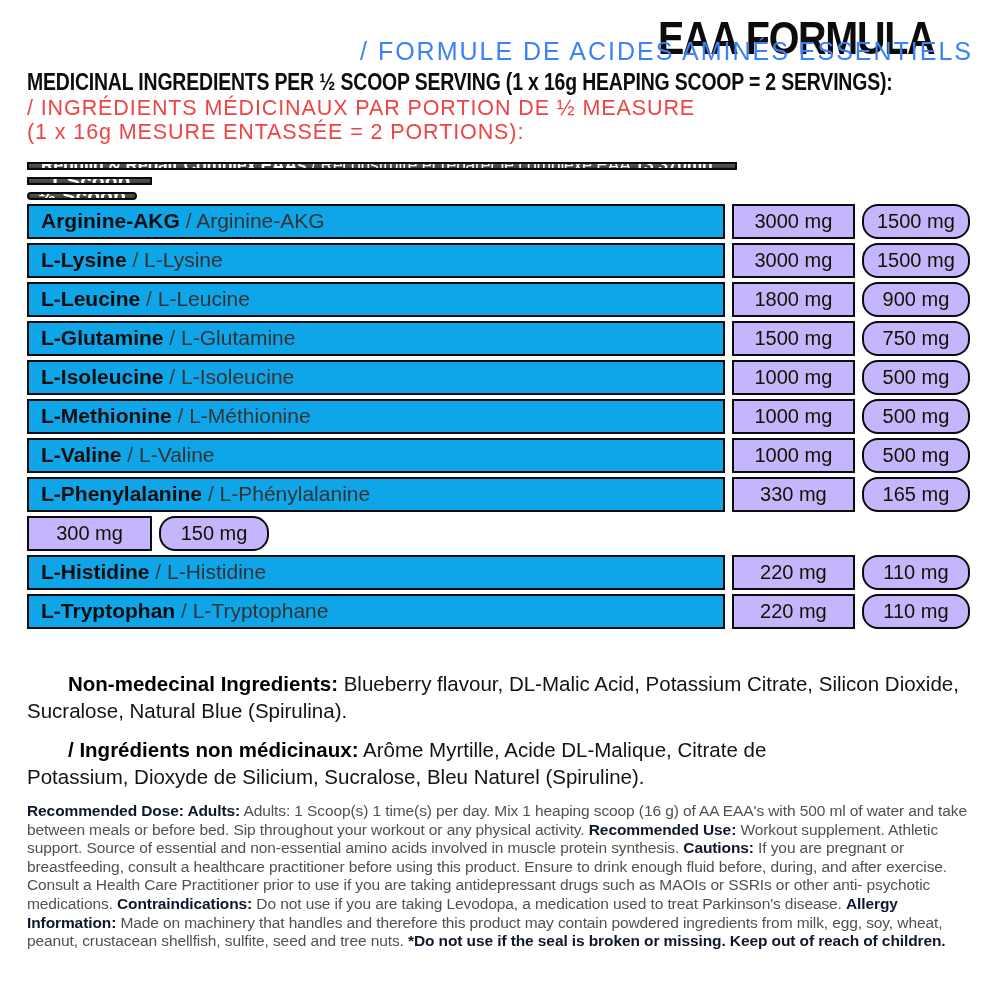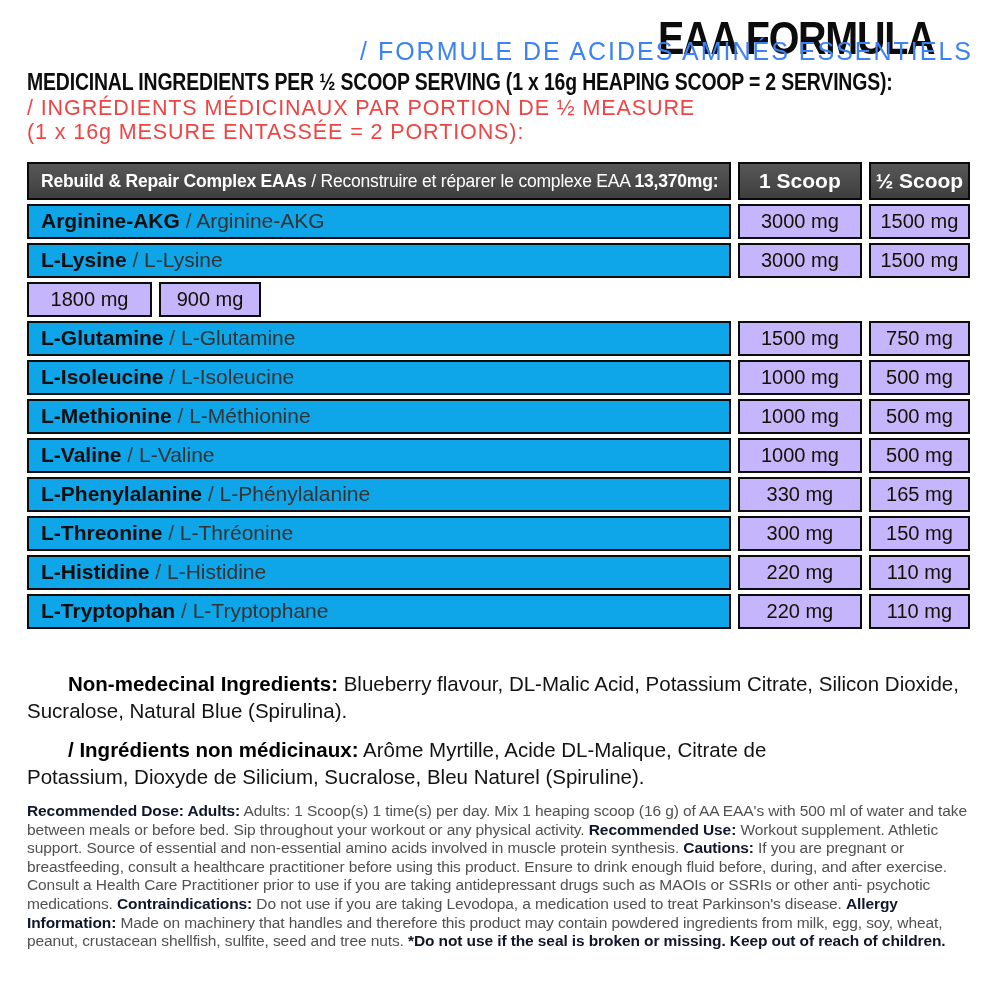--- a/index.html
+++ b/index.html
@@ -23,28 +23,28 @@
   .sub-en{
     top:69px;font-size:23px;font-weight:bold;color:#0d0d0d;white-space:nowrap;
     transform:scaleX(0.845);transform-origin:0 0;letter-spacing:-0.2px;
   }
   .sub-fr{font-size:21.5px;color:#ef4444;letter-spacing:0.9px;white-space:nowrap;}
   .sub-fr1{top:96px;}
   .sub-fr2{top:120px;}
   
   .tbl{top:162px;width:943px;display:flex;flex-direction:column;gap:3.5px;}
   .trow{display:flex;gap:7px;height:35.5px;flex:none;}
-  .trow.head{height:38px;}
+  .trow.head{height:38px;flex-direction:column;}
   .cell{
     border:2.5px solid #0c0c0c;box-sizing:border-box;display:flex;align-items:center;
     background:#0ea5e9;overflow:hidden;
   }
   .cell.cname{width:710px;padding-left:12px;font-size:21px;white-space:nowrap;}
   .cell.camt1{width:125px;justify-content:center;}
-  .cell.camt2{width:102px;justify-content:center;}
+  .cell.camt2{width:110px;justify-content:center;border-radius:16px;}
   .cell.yellow{background:#c4b5fd;font-size:20px;color:#151000;}
   .trow.head .cell{
     background:linear-gradient(180deg,#585858 0%,#3e3e3e 100%);
     color:#ffffff;border-color:#0a0a0a;
   }
   .trow.head .cname{font-size:17.5px;letter-spacing:-0.2px;}
   .trow.head .camt1,.trow.head .camt2{font-weight:bold;font-size:21px;}
   .ing-en{font-weight:bold;color:#0e0e0e;}
   .ing-sep{color:#3a3a3a;white-space:pre;}
   .ing-fr{color:#333333;}
@@ -97,20 +97,25 @@
       <div class="cell cname">
         <span>
           <span class="ing-en">L-Lysine</span><span class="ing-sep"> / </span><span class="ing-fr">L-Lysine</span>
         </span>
       </div>
       <div class="cell camt1 yellow">3000 mg</div>
       <div class="cell camt2 yellow">1500 mg</div>
     </div>
 
     <div class="trow">
+      <div class="cell cname">
+        <span>
+          <span class="ing-en">L-Leucine</span><span class="ing-sep"> / </span><span class="ing-fr">L-Leucine</span>
+        </span>
+      </div>
       <div class="cell camt1 yellow">1800 mg</div>
       <div class="cell camt2 yellow">900 mg</div>
     </div>
 
     <div class="trow">
       <div class="cell cname">
         <span>
           <span class="ing-en">L-Glutamine</span><span class="ing-sep"> / </span><span class="ing-fr">L-Glutamine</span>
         </span>
       </div>
@@ -152,25 +157,20 @@
       <div class="cell cname">
         <span>
           <span class="ing-en">L-Phenylalanine</span><span class="ing-sep"> / </span><span class="ing-fr">L-Phénylalanine</span>
         </span>
       </div>
       <div class="cell camt1 yellow">330 mg</div>
       <div class="cell camt2 yellow">165 mg</div>
     </div>
 
     <div class="trow">
-      <div class="cell cname">
-        <span>
-          <span class="ing-en">L-Threonine</span><span class="ing-sep"> / </span><span class="ing-fr">L-Thréonine</span>
-        </span>
-      </div>
       <div class="cell camt1 yellow">300 mg</div>
       <div class="cell camt2 yellow">150 mg</div>
     </div>
 
     <div class="trow">
       <div class="cell cname">
         <span>
           <span class="ing-en">L-Histidine</span><span class="ing-sep"> / </span><span class="ing-fr">L-Histidine</span>
         </span>
       </div>

